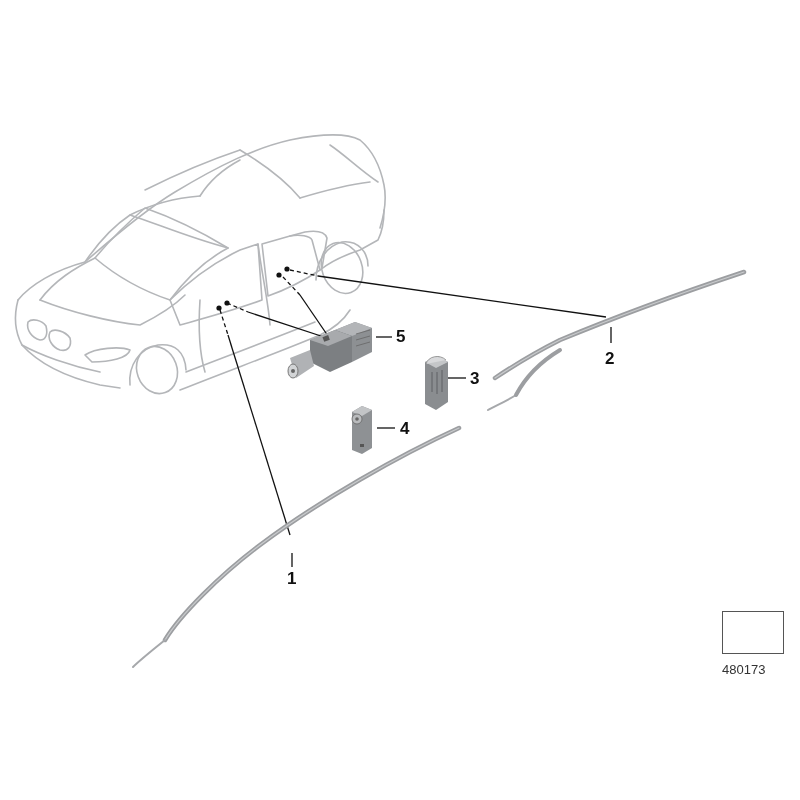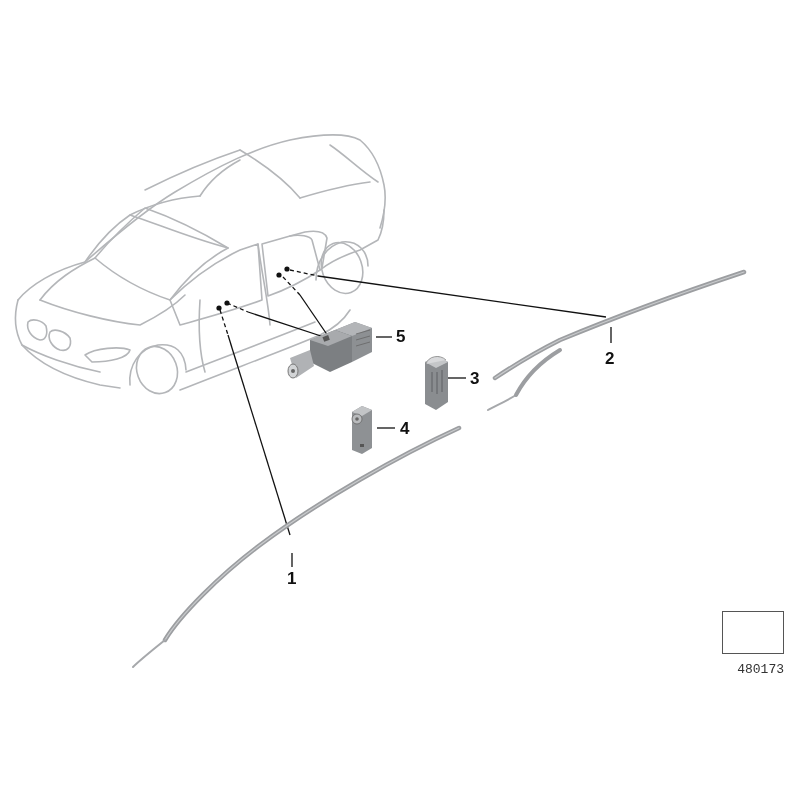--- a/index.html
+++ b/index.html
@@ -3,22 +3,22 @@
   <meta charset="utf-8">
   <style>
     html, body { margin: 0; padding: 0; background: #ffffff; }
     body { width: 800px; height: 800px; position: relative; overflow: hidden;
            font-family: "Liberation Sans", sans-serif; }
     #diagram { position: absolute; left: 0; top: 0; }
     .callout { position: absolute; font-family: "Liberation Sans", sans-serif;
                font-weight: bold; font-size: 17px; color: #111; line-height: 1; }
     .ref-box { position: absolute; left: 722px; top: 611px; width: 62px; height: 43px;
                border: 1px solid #555; box-sizing: border-box; background: #fff; }
-    .ref-num { position: absolute; left: 722px; top: 662px; width: 62px; text-align: right;
-               font-family: Liberation Mono, monospace; font-size: 13px; color: #333; }
+    .ref-num { position: absolute; left: 722px; top: 662px; width: 62px; text-align: left;
+               font-family: Liberation Sans, sans-serif; font-size: 13px; color: #333; }
   </style>
 </head>
 <body>
 
 <svg id="diagram" width="800" height="800" viewBox="0 0 800 800" xmlns="http://www.w3.org/2000/svg">
 
   <g fill="none" stroke="#b4b6b9" stroke-width="1.6" stroke-linejoin="round" stroke-linecap="round">
 
     <path d="M18,300 C14,315 14,330 22,345 C40,365 70,378 100,385 L120,388"></path>
     <path d="M18,300 C30,285 55,270 85,262 C110,240 145,210 175,192 C220,165 255,148 290,140 C315,135 345,132 360,140 C372,150 380,165 384,185 C387,200 384,215 380,228"></path>

